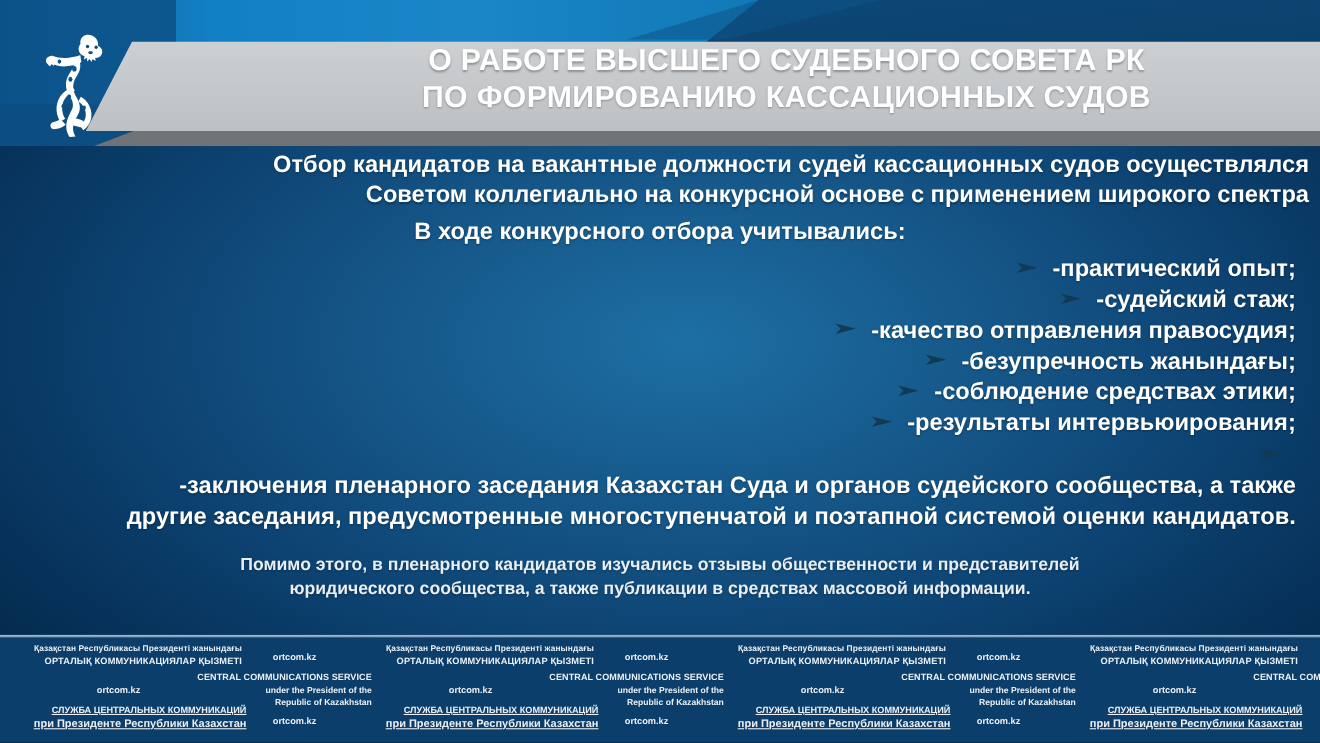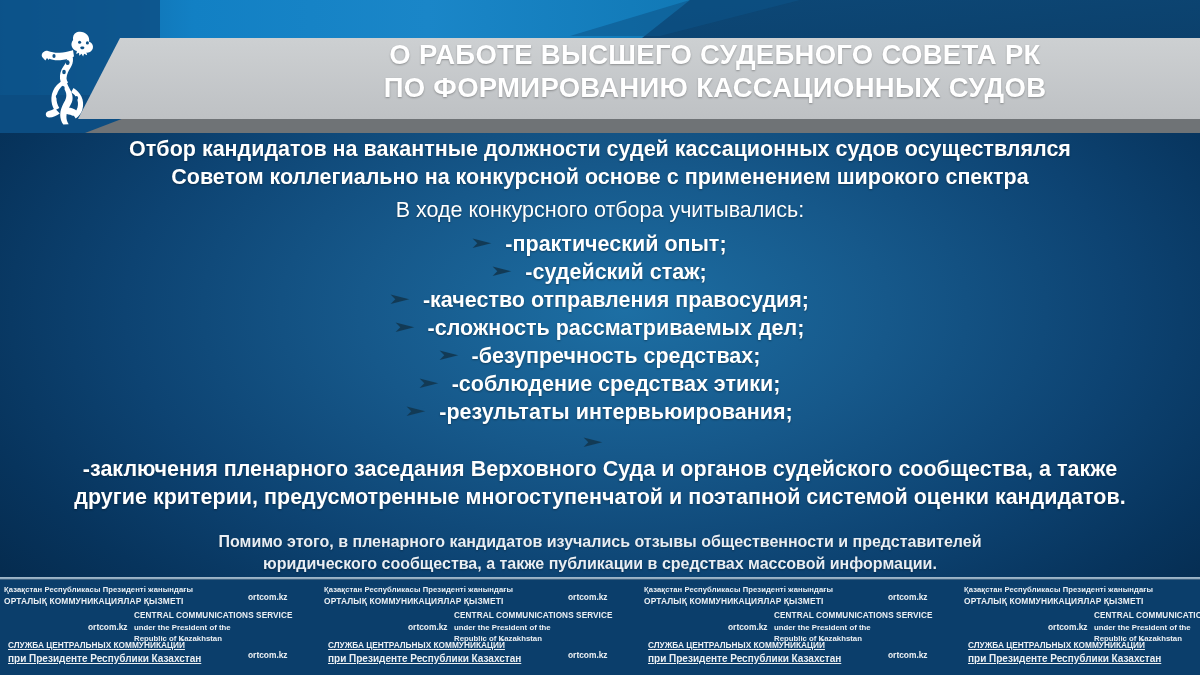--- a/index.html
+++ b/index.html
@@ -65,40 +65,41 @@
     width: 1200px;
     text-align: center;
   }
   .intro {
     font-size: 21.5px;
     font-weight: bold;
     line-height: 1.285;
     color: #ffffff;
     text-shadow: 0 1px 2px rgba(0,0,0,0.35);
     padding: 0 10px;
+    text-align: right;
   }
   .intro .ln { display: block; }
 
   .lead {
     margin-top: 6px;
     font-size: 21.5px;
-    font-weight: normal;
+    font-weight: bold;
     color: #ffffff;
     text-shadow: 0 1px 2px rgba(0,0,0,0.35);
     line-height: 1.30;
   }
 
   #bullets {
     margin: 5px 0 0 0;
     padding: 0;
     list-style: none;
   }
   #bullets li {
     display: block;
-    text-align: center;
+    text-align: right;
     font-size: 21.5px;
     font-weight: bold;
     color: #ffffff;
     line-height: 1.305;
     text-shadow: 0 1px 2px rgba(0,0,0,0.35);
     padding: 0 22px;
   }
   #bullets li .marker {
     display: inline-block;
     color: #123a55;
@@ -143,21 +144,21 @@
   }
   .wm-tile {
     position: absolute;
     top: 3px;
     width: 320px;
     height: 95px;
   }
   .wm {
     position: absolute;
     color: #ffffff;
-    text-align: left;
+    text-align: right;
     white-space: nowrap;
     opacity: 0.92;
   }
   .wm-kk {
     top: 5px; left: 8px; width: 216px;
     font-size: 7.6px; line-height: 1.42;
   }
   .wm-kk .l1 { font-weight: bold; letter-spacing: 0.1px; }
   .wm-kk .l2 { font-weight: bold; font-size: 8.4px; letter-spacing: 0.15px; }
 
@@ -264,33 +265,30 @@
       <li>
         <span class="marker">➤</span><span class="btext">-практический опыт;</span>
       </li>
       <li>
         <span class="marker">➤</span><span class="btext">-судейский стаж;</span>
       </li>
       <li>
         <span class="marker">➤</span><span class="btext">-качество отправления правосудия;</span>
       </li>
       <li>
-        <span class="marker">➤</span><span class="btext">-сложность рассматриваемых дел;</span>
-      </li>
-      <li>
-        <span class="marker">➤</span><span class="btext">-безупречность средствах;</span>
+        <span class="marker">➤</span><span class="btext">-безупречность жанындағы;</span>
       </li>
       <li>
         <span class="marker">➤</span><span class="btext">-соблюдение средствах этики;</span>
       </li>
       <li>
         <span class="marker">➤</span><span class="btext">-результаты интервьюирования;</span>
       </li>
       <li class="wide">
-        <span class="marker">➤</span><span class="btext"><span class="ln">-заключения пленарного заседания Верховного Суда и органов судейского сообщества, а также</span><span class="ln">другие критерии, предусмотренные многоступенчатой и поэтапной системой оценки кандидатов.</span></span>
+        <span class="marker">➤</span><span class="btext"><span class="ln">-заключения пленарного заседания Казахстан Суда и органов судейского сообщества, а также</span><span class="ln">другие заседания, предусмотренные многоступенчатой и поэтапной системой оценки кандидатов.</span></span>
       </li>
     </ul>
 
     <div id="closing">
       <span class="ln">Помимо этого, в пленарного кандидатов изучались отзывы общественности и представителей</span>
       <span class="ln">юридического сообщества, а также публикации в средствах массовой информации.</span>
     </div>
   </div>
 
   <div id="footer">

